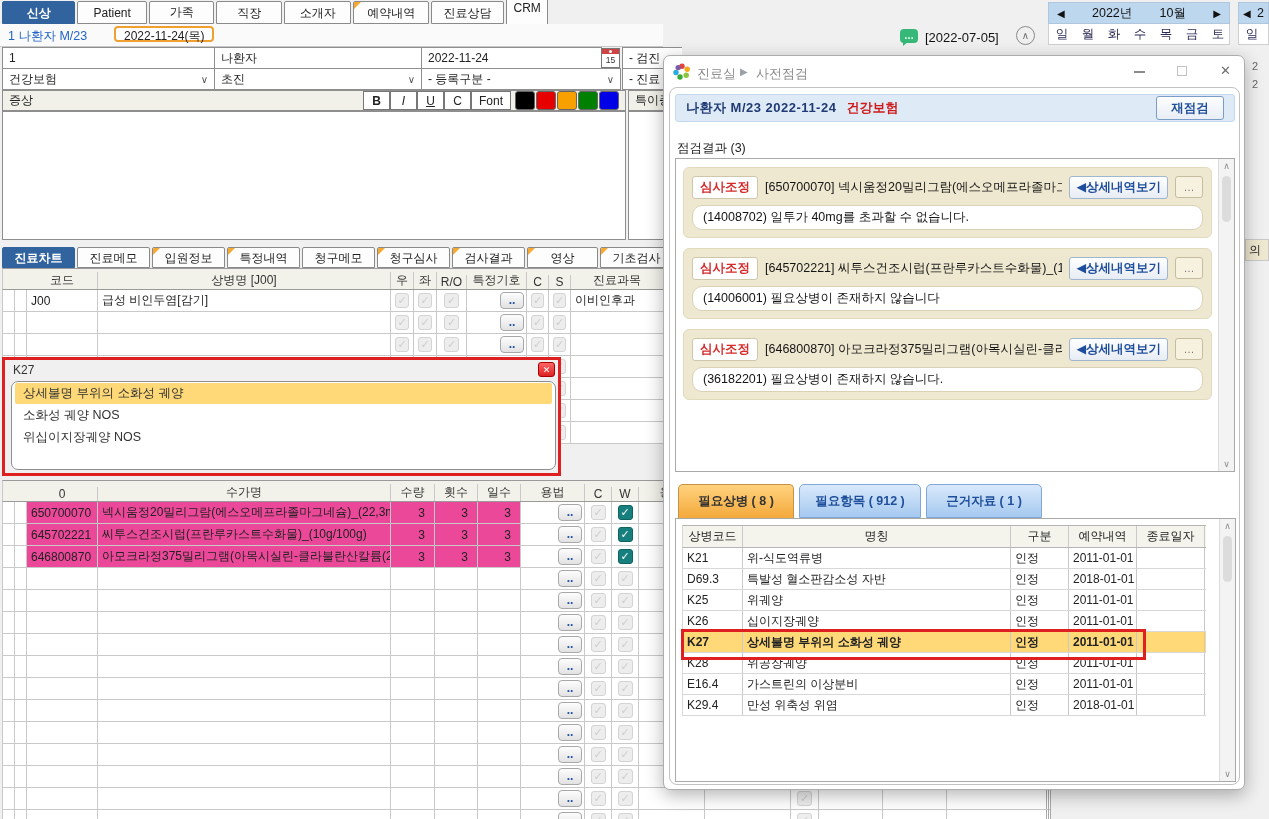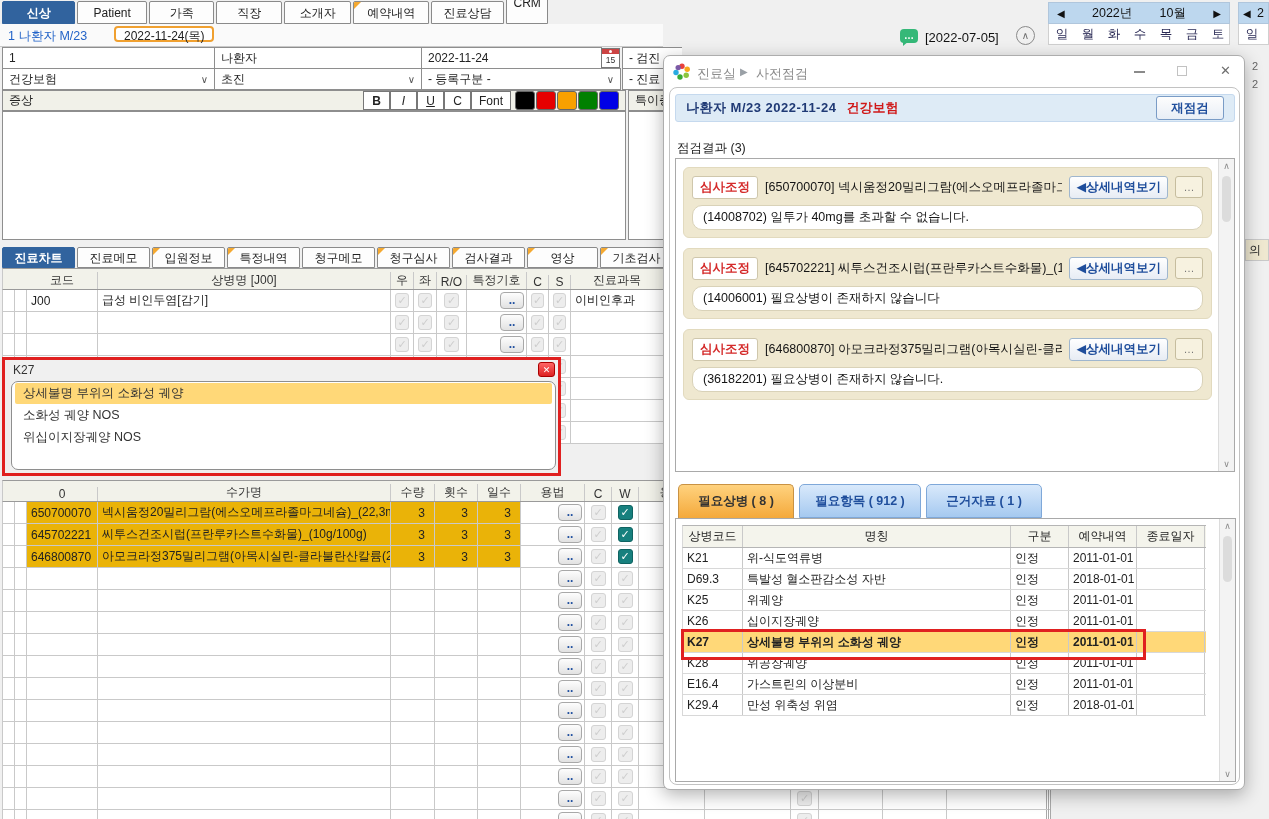--- a/index.html
+++ b/index.html
@@ -1,40 +1,40 @@
 <!DOCTYPE html>
 <html><head>
 <meta charset="utf-8">
 <style>
   html,body{margin:0;padding:0;}
   #root{position:relative;width:1269px;height:819px;overflow:hidden;background:#F0F0F0;
         font-family:"Liberation Sans","DejaVu Sans",sans-serif;font-size:12px;color:#222;}
   .abs{position:absolute;box-sizing:border-box;}
   
-  .tabrow{display:flex;align-items:flex-end;}
+  .tabrow{display:flex;align-items:center;}
   .tab{position:relative;height:23px;line-height:22px;text-align:center;border:1px solid #8A8A8A;border-bottom:1px solid #8A8A8A;
        background:#FDFDFD;font-size:12px;color:#222;box-sizing:border-box;margin-right:2px;border-radius:2px 2px 0 0;
        overflow:hidden;white-space:nowrap;}
   .tab.sel{background:#31639E;color:#FFF;font-weight:bold;border-color:#31639E;}
   .tab.flag::before{content:"";position:absolute;left:0;top:0;border-top:7px solid #F5A930;border-right:7px solid transparent;}
   
   .fcell{background:#FFF;border:1px solid #8E8E8E;display:flex;align-items:center;padding:0 6px;overflow:hidden;white-space:nowrap;}
   .chev{margin-left:auto;color:#555;font-size:10px;}
   .hdrstrip{background:#F1F1E9;border:1px solid #8E8E8E;display:flex;align-items:center;padding:0 6px;}
   .txtarea{background:#FFF;border:1px solid #8E8E8E;}
   .fmtbtn{height:19px;border:1px solid #777;background:#FFF;display:inline-flex;align-items:center;justify-content:center;
           font-size:12px;margin-right:0;box-sizing:border-box;}
   .swatch{width:20px;height:19px;border:1px solid #666;border-radius:3px;margin-left:1px;box-sizing:border-box;}
   
   .trow{display:flex;height:22px;background:#FFF;border-bottom:1px solid #C9C9C9;border-left:1px solid #C9C9C9;box-sizing:border-box;}
   .thead{background:#F2F2EA;border-top:1px solid #9A9A9A;border-bottom:1px solid #9A9A9A;align-items:flex-end;}
   .tc{flex:0 0 auto;border-right:1px solid #C9C9C9;box-sizing:border-box;display:flex;align-items:center;
       padding:0 4px;font-size:12px;color:#222;overflow:hidden;white-space:nowrap;}
   .thead .tc{background:#F2F2EA;justify-content:center;color:#333;}
-  .yellow{background:#eab308;}
+  .yellow{background:#ec4899;}
   .num{justify-content:flex-end;padding-right:9px;}
   .cbcell{justify-content:center;}
   .dotcell{justify-content:flex-end;padding-right:2px;}
   .lastcol{border-right:3px double #A9A9A9;}
   .cb{width:15px;height:15px;border-radius:3px;display:inline-flex;align-items:center;justify-content:center;
       font-size:11px;font-weight:bold;box-sizing:border-box;}
   .cb.off{background:#EDEDED;border:1px solid #D4D4D4;color:#CDCDCD;}
   .cb.on{background:#17807E;border:1px solid #0F6361;color:#FFF;}
   .dotbtn{min-width:24px;height:17px;border:1px solid #A8A8A8;border-radius:4px;background:linear-gradient(#FDFDFD,#E2E2E2);
           color:#2050A0;font-weight:bold;display:inline-flex;align-items:flex-start;justify-content:center;font-size:12px;
@@ -107,21 +107,21 @@
   .rs-num{font-size:11px;color:#666;}
 </style>
 </head>
 <body>
 
 <div id="root">
 
   <div class="abs tabrow" id="top-tabs" style="left:2px;top:1px;width:548px;height:23px;">
       <div class="tab sel" style="width: 74px; height: 23px; line-height: 22px;">신상</div>
       <div class="tab" style="width: 70px; height: 23px; line-height: 22px;">Patient</div>
-      <div class="tab" style="width: 66px; height: 23px; line-height: 22px;">가족</div>
+      <div class="tab" style="width: 66px; height: 23px; line-height: 22px; font-family: Liberation Mono, monospace;">가족</div>
       <div class="tab" style="width: 66px; height: 23px; line-height: 22px;">직장</div>
       <div class="tab" style="width: 68px; height: 23px; line-height: 22px;">소개자</div>
       <div class="tab flag" style="width: 76px; height: 23px; line-height: 22px;">예약내역</div>
       <div class="tab" style="width: 74px; height: 23px; line-height: 22px;">진료상담</div>
       <div class="tab" style="width: 42px; height: 33px; line-height: 22px;">CRM</div>
     </div>
 
   <div class="abs" style="left:0;top:24px;width:663px;height:23px;background:#FAFAFA;border-bottom:1px solid #C9C9C9;"></div>
   <div class="abs" style="left:8px;top:28px;color:#2263C8;font-size:12.5px;white-space:nowrap;">1  나환자 M/23</div>
   <div class="abs" style="left:114px;top:26px;height:16px;line-height:16px;padding:0 8px;border:2px solid #F0A030;border-radius:4px;background:#FFF;font-size:12px;white-space:nowrap;">2022-11-24(목)</div>

